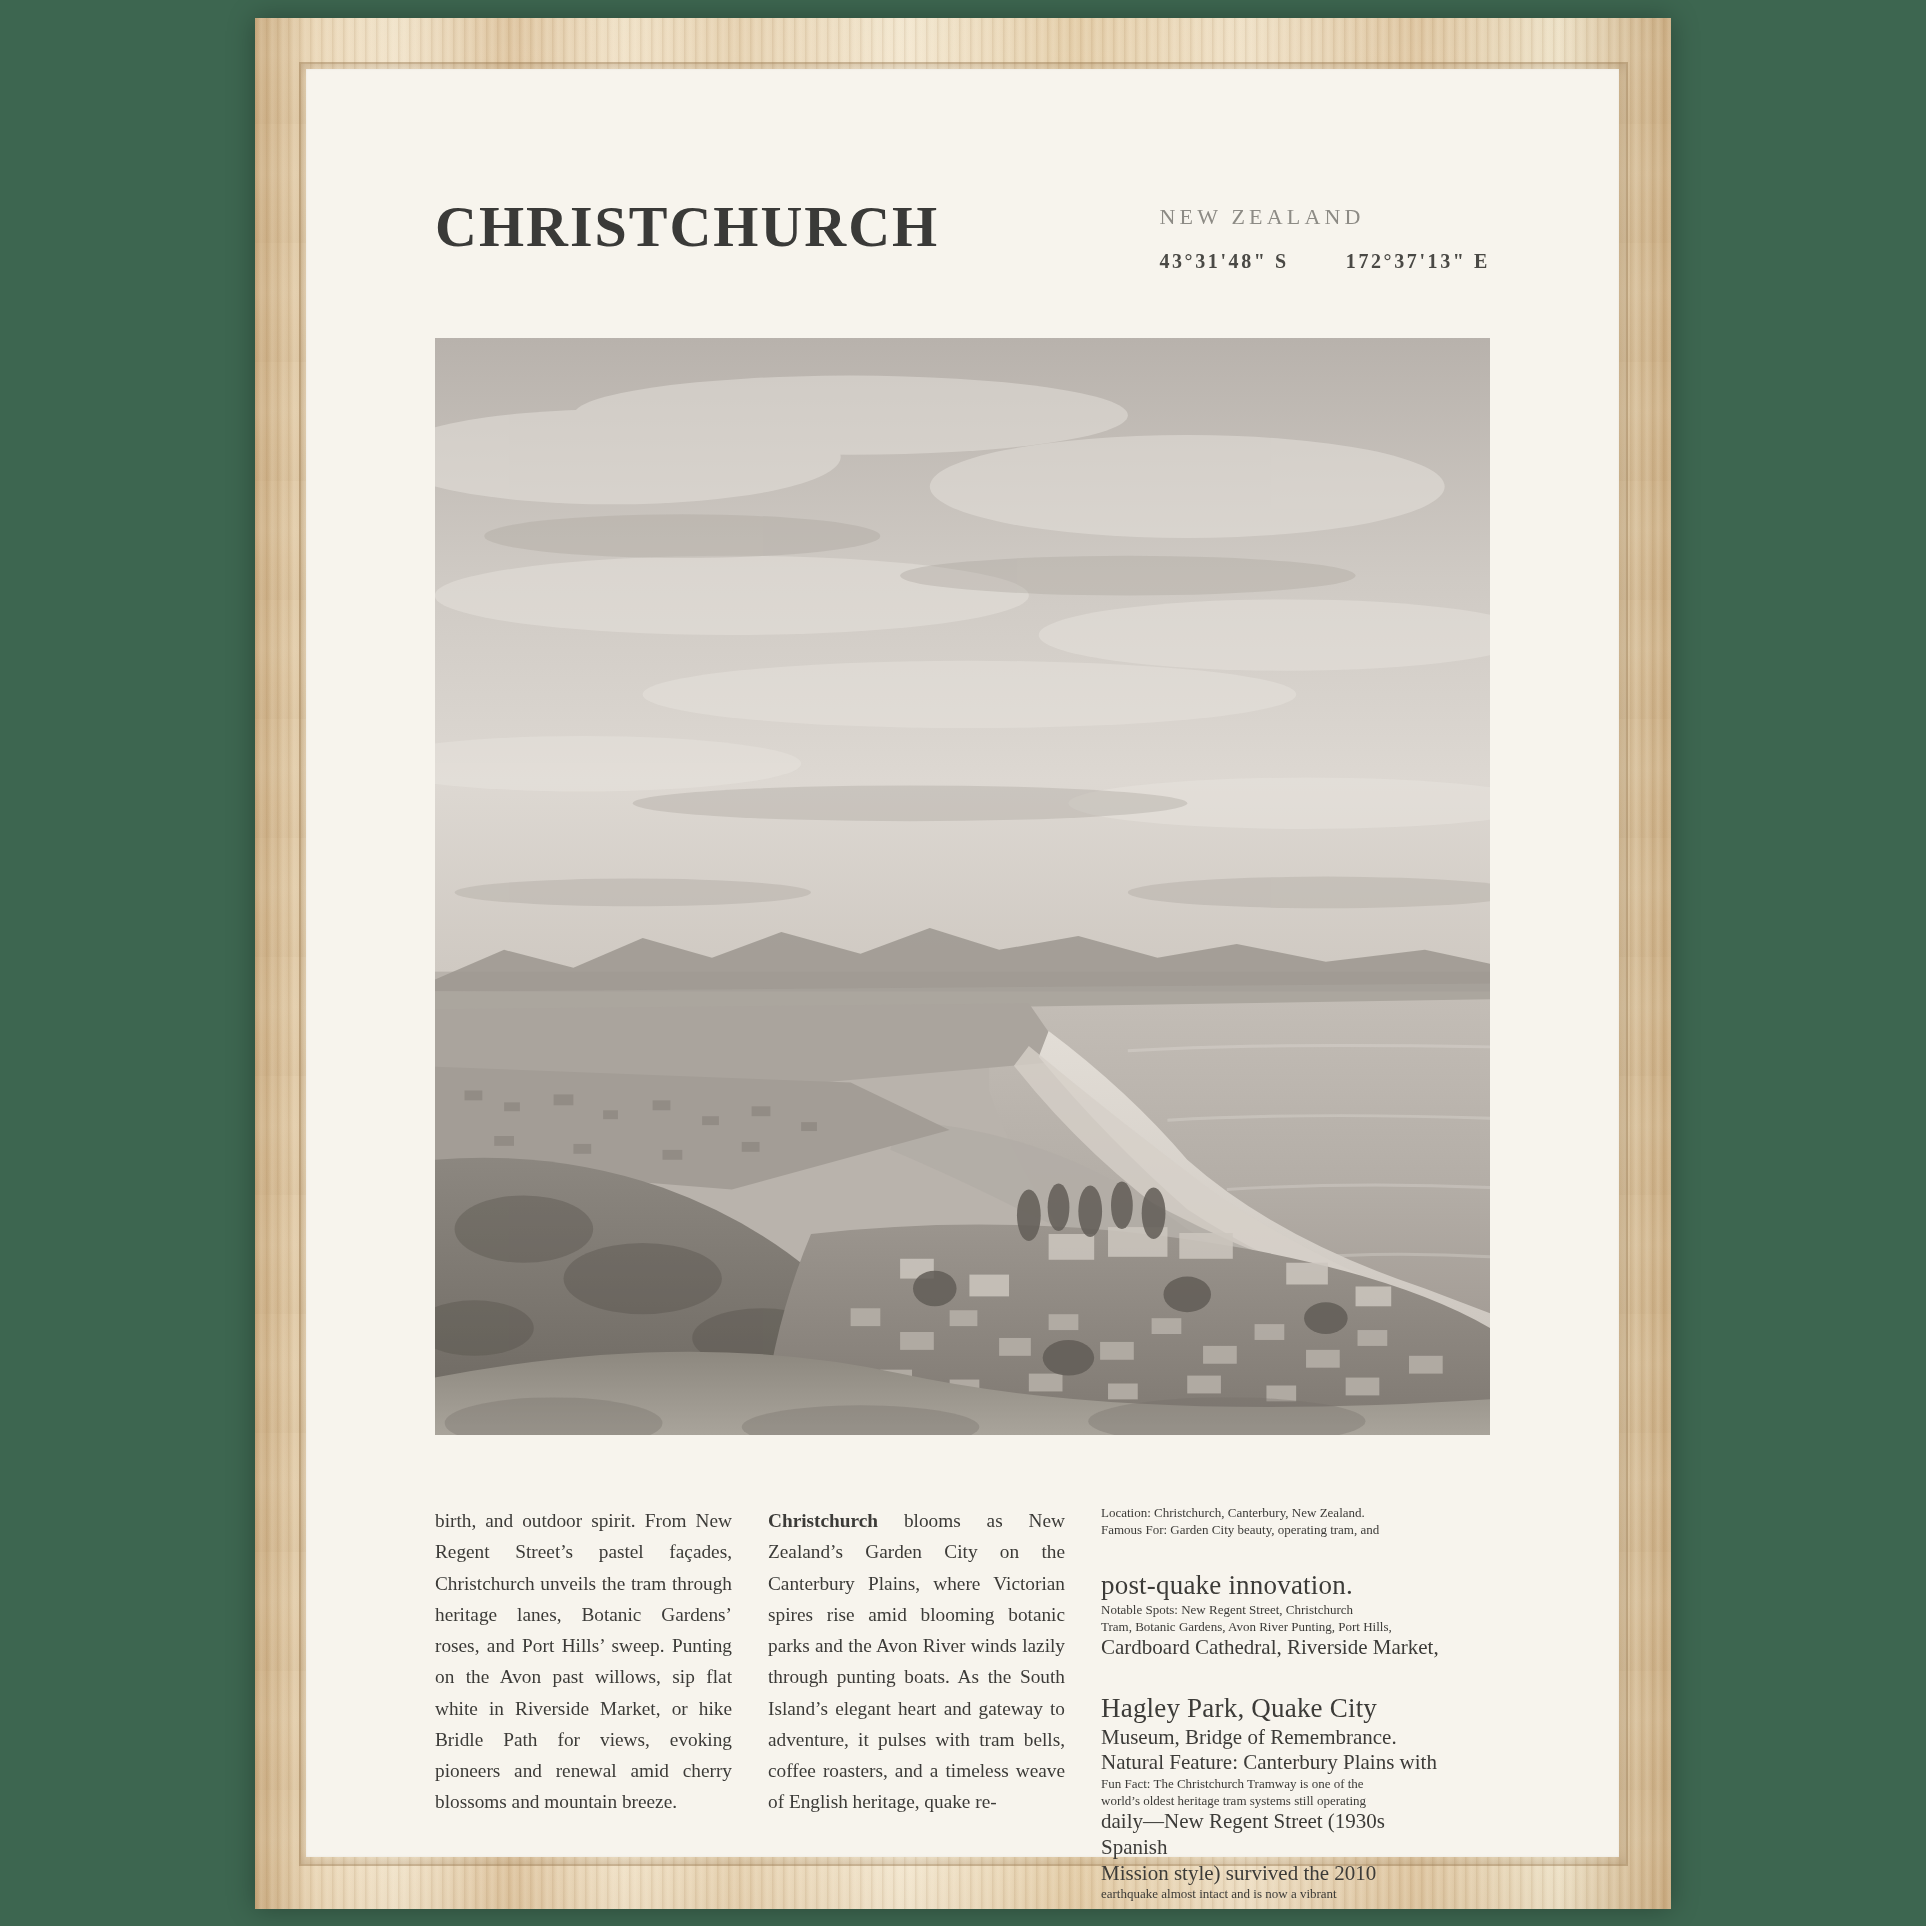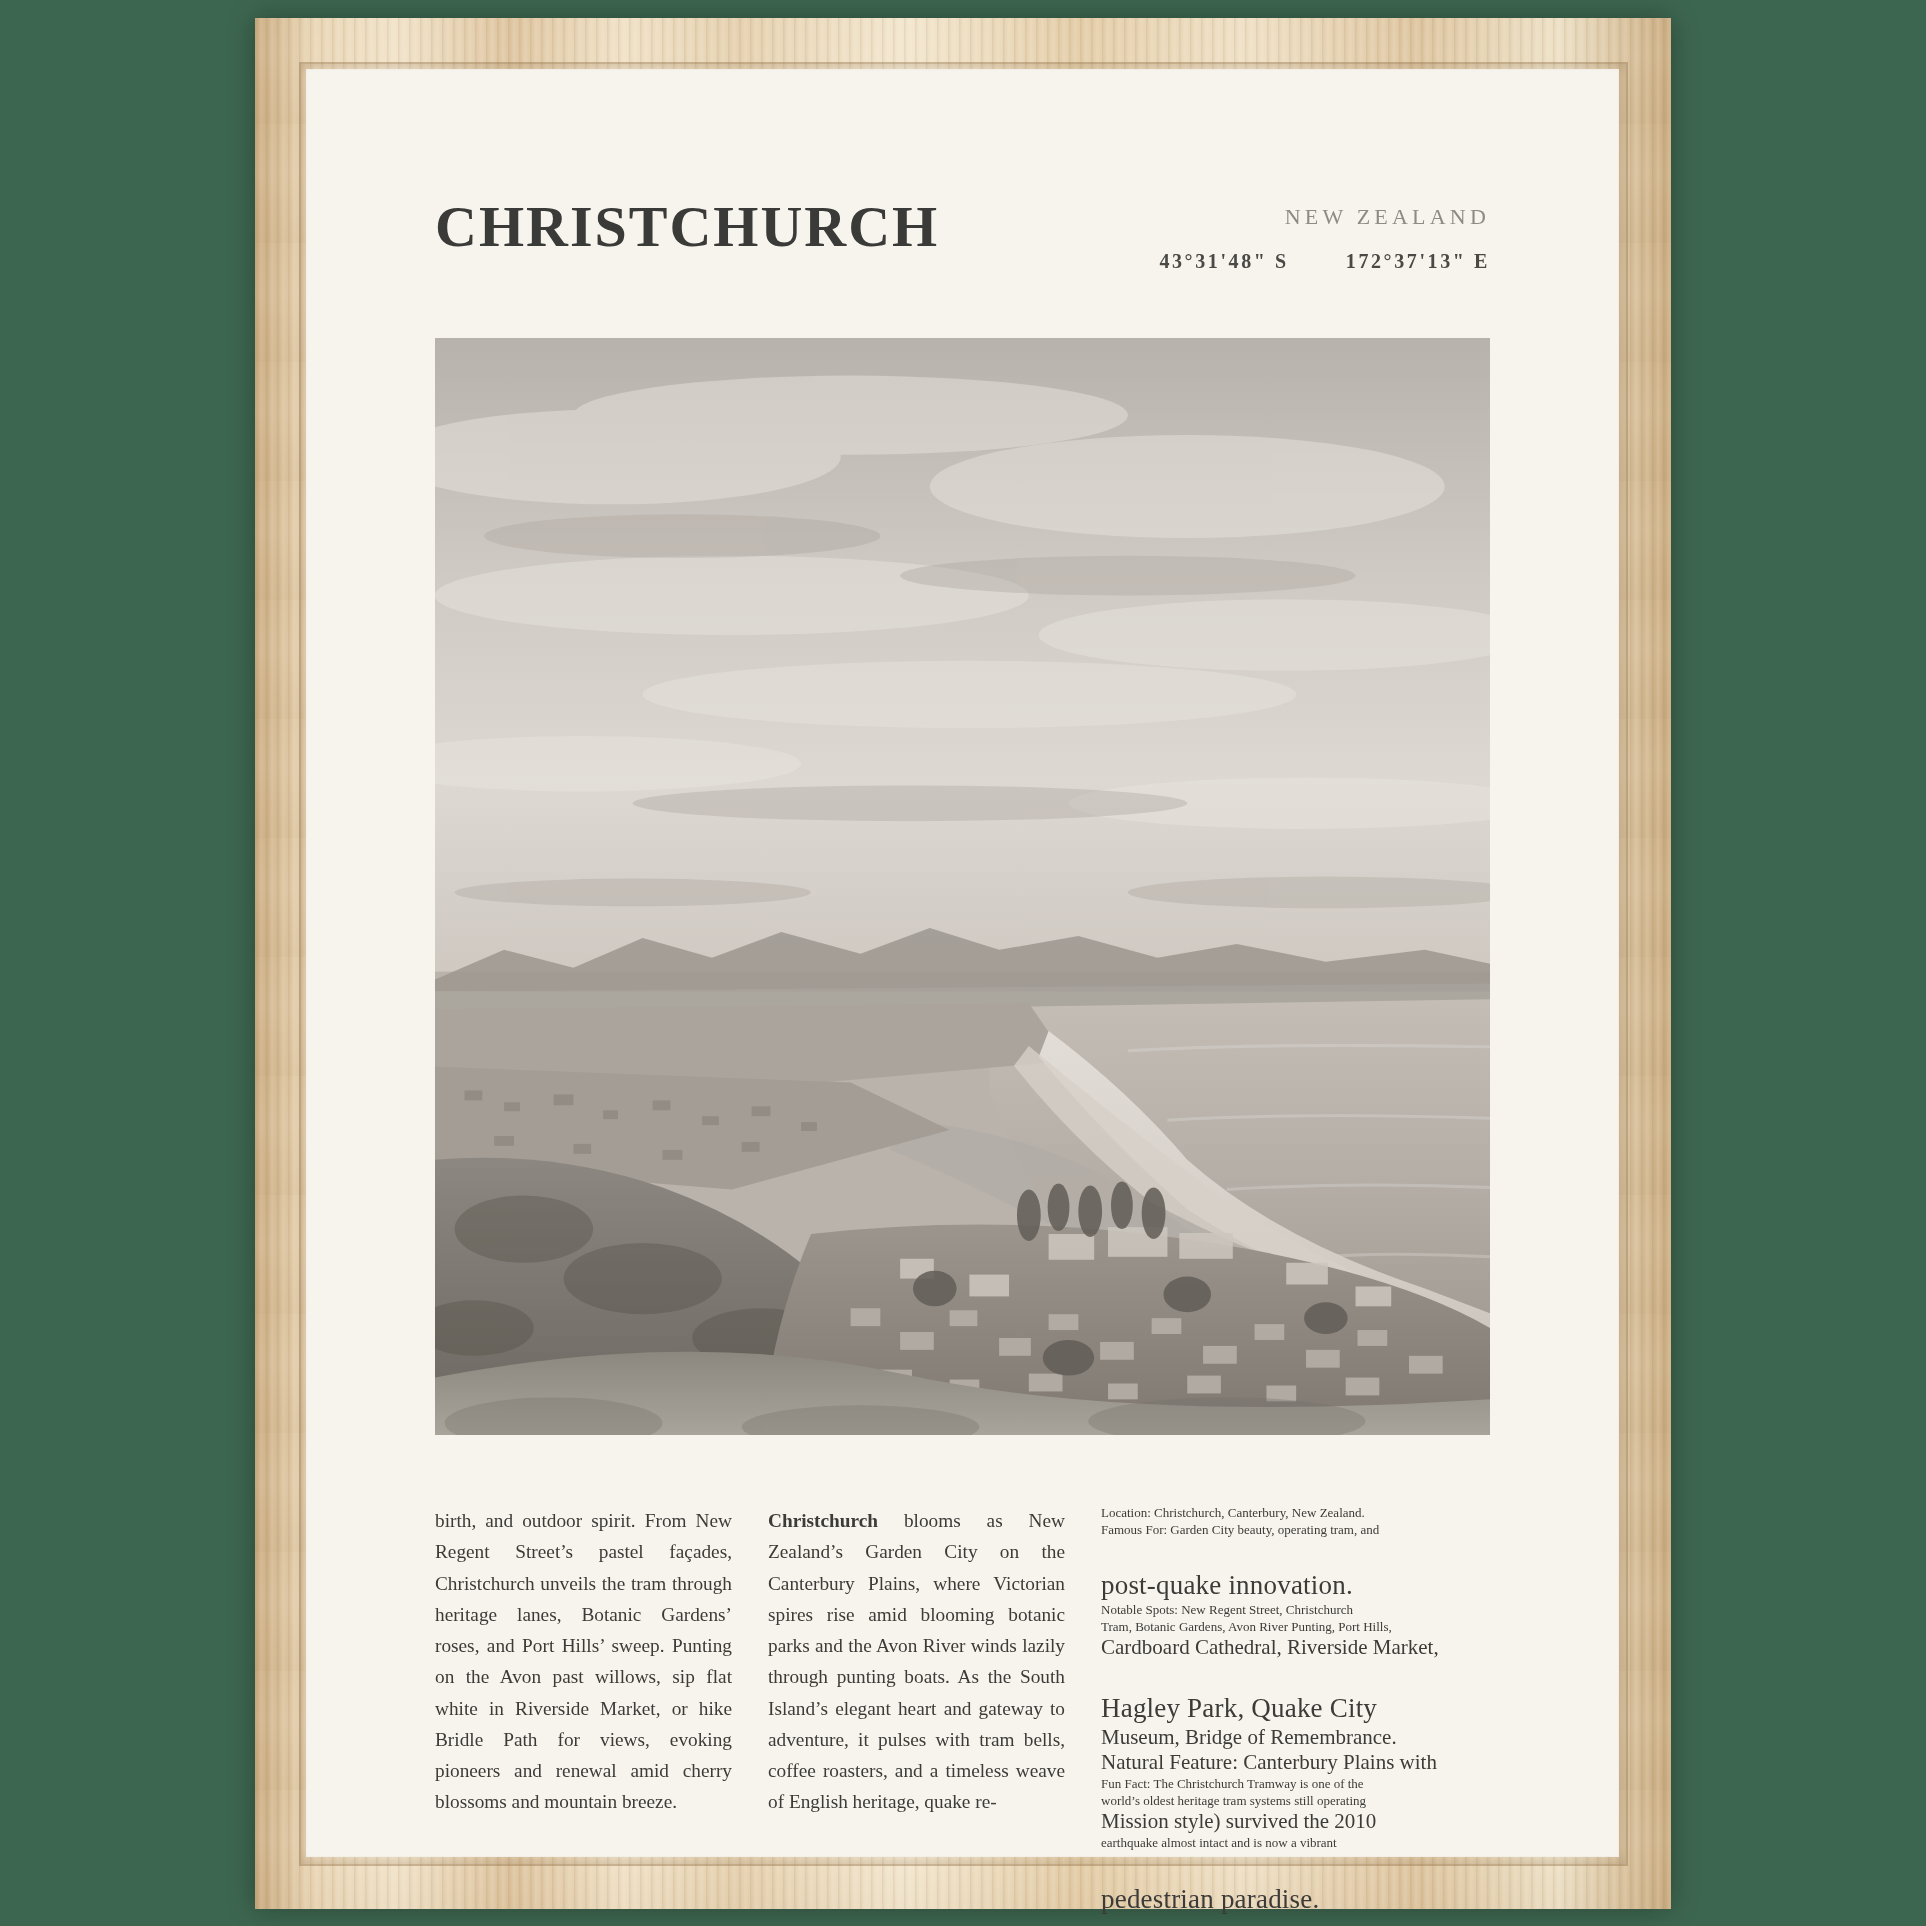--- a/index.html
+++ b/index.html
@@ -78,21 +78,21 @@
     font-family: "Liberation Serif", serif;
     font-weight: bold;
     font-size: 58px;
     letter-spacing: 2px;
     color: #3a3a38;
     line-height: 1;
     margin: 0;
     white-space: nowrap;
   }
   .header-right {
-    text-align: right;
+    text-align: left;
     padding-top: 6px;
   }
   .country {
     font-family: "Liberation Serif", serif;
     font-size: 22px;
     letter-spacing: 4.2px;
     color: #8d8b85;
     margin-bottom: 20px;
   }
   .coords {
@@ -339,20 +339,21 @@
         <span class="fact-small">Famous For: Garden City beauty, operating tram, and</span>
         <span class="fact-big">post-quake innovation.</span>
         <span class="fact-small">Notable Spots: New Regent Street, Christchurch</span>
         <span class="fact-small">Tram, Botanic Gardens, Avon River Punting, Port Hills,</span>
         <span class="fact-mid">Cardboard Cathedral, Riverside Market,</span>
         <span class="fact-big">Hagley Park, Quake City</span>
         <span class="fact-mid">Museum, Bridge of Remembrance.</span>
         <span class="fact-mid">Natural Feature: Canterbury Plains with</span>
         <span class="fact-small">Fun Fact: The Christchurch Tramway is one of the</span>
         <span class="fact-small">world’s oldest heritage tram systems still operating</span>
+        <span class="fact-mid">daily—New Regent Street (1930s Spanish</span>
         <span class="fact-mid">Mission style) survived the 2010</span>
         <span class="fact-small">earthquake almost intact and is now a vibrant</span>
         <span class="fact-big">pedestrian paradise.</span>
       </div>
     </div>
 
   </div>
 </div>
 
 

